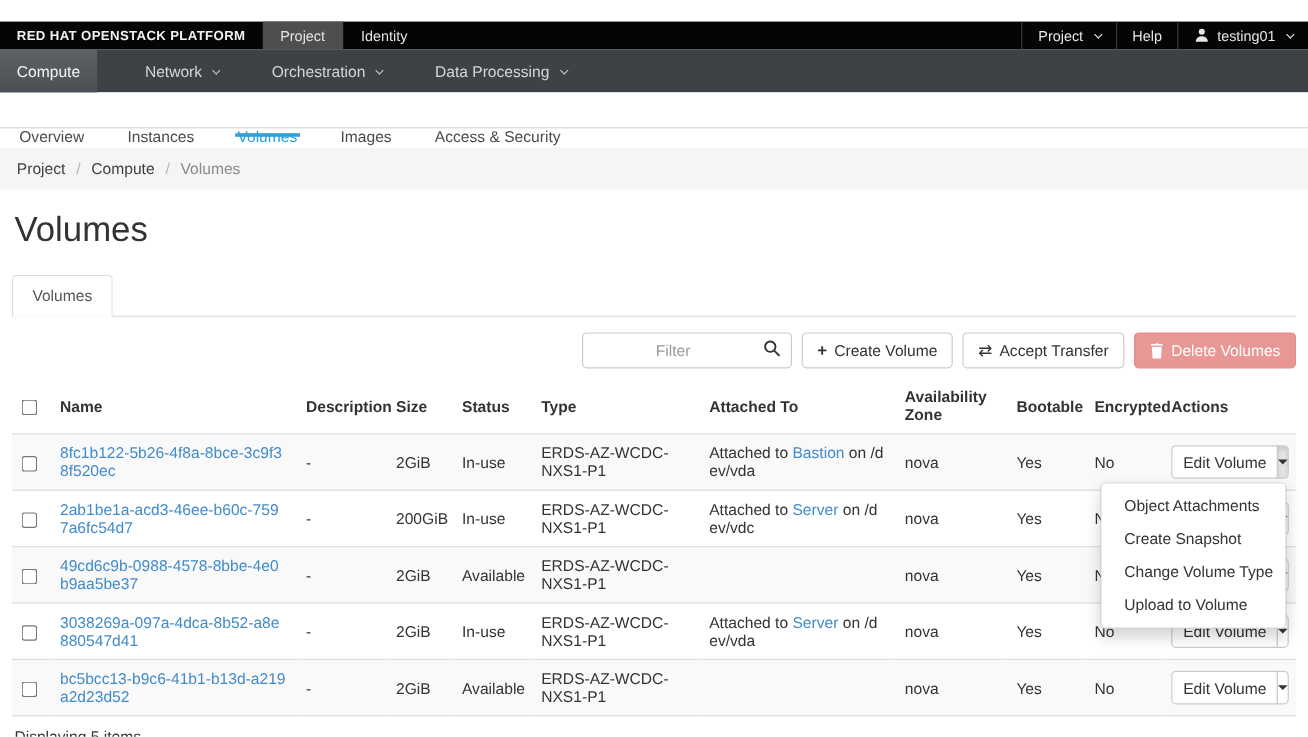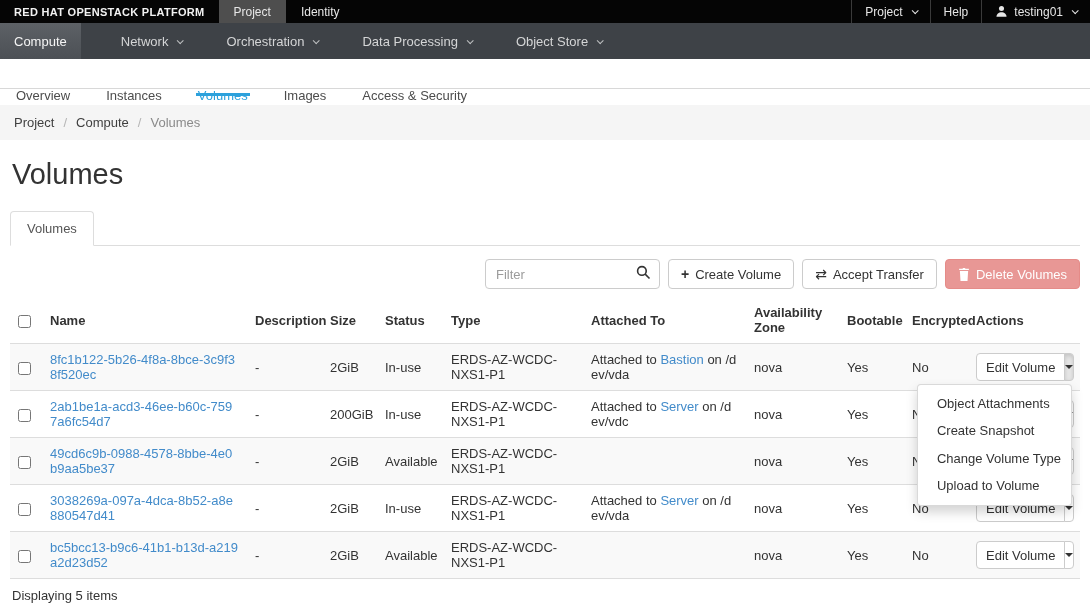--- a/index.html
+++ b/index.html
@@ -4,21 +4,21 @@
 <style>
   * { margin:0; padding:0; box-sizing:border-box; }
   html,body { width:1090px; }
   body {
     font-family:"Liberation Sans", sans-serif;
     font-size:13px; color:#333; background:#fff;
     height:614px; overflow:hidden; position:relative;
   }
 
   
-  .topbar { height:23px; background:#050505; display:flex; align-items:stretch; }
+  .topbar { height:23px; background:#050505; display:flex; align-items:stretch;margin-top:18px; }
   .brand { font-size:11px; font-weight:bold; letter-spacing:.3px; color:#f2f2f2;
            display:flex; align-items:center; padding:0 14px; white-space:nowrap; }
   .topbar-tab { padding:0 15px; display:flex; align-items:center; font-size:12px;
                 color:#e6e6e6; cursor:pointer; }
   .topbar-tab.active { background:#4e4e4e; }
   .topbar-right { margin-left:auto; display:flex; align-items:stretch; }
   .topbar-item { padding:0 13px; display:flex; align-items:center; gap:6px;
                  font-size:12px; color:#e6e6e6; border-left:1px solid #3a3a3a; cursor:pointer; }
   .chev { width:5px; height:5px; border-right:1px solid currentColor; border-bottom:1px solid currentColor;
           transform:rotate(45deg) translateY(-1px); display:inline-block; margin-left:3px; }
@@ -54,21 +54,21 @@
   .tab { padding:9px 16px; margin-bottom:-1px; cursor:pointer; font-size:13px; }
   .tab.active { background:#fff; border:1px solid #ddd; border-bottom-color:#fff;
                 border-radius:4px 4px 0 0; color:#555; }
   .tab.link { color:#428bca; border:1px solid transparent; }
 
   
   .toolbar { display:flex; justify-content:flex-end; gap:8px; margin:13px 0 6px; align-items:center; }
   .filter-box { display:flex; align-items:center; border:1px solid #ccc; border-radius:4px;
                 height:30px; width:175px; background:#fff; padding-right:8px; }
   .filter-box input { border:none; outline:none; flex:1; min-width:0; padding:0 10px;
-                      font-size:13px; color:#555; background:transparent; font-family:inherit; }
+                      font-size:13px; color:#555; background:transparent; font-family:inherit;text-align:center; }
   .filter-box input::placeholder { color:#9b9b9b; }
   .btn { height:30px; display:inline-flex; align-items:center; gap:6px; padding:0 12px;
          border:1px solid #ccc; border-radius:4px; background:#fff; font-size:13px;
          color:#333; cursor:pointer; font-family:inherit; white-space:nowrap; }
   .btn .plus { font-weight:bold; font-size:14px; }
   .btn .transfer { font-size:14px; line-height:1; }
   .btn-danger { background:#d9534f; border-color:#d43f3a; color:#fff; opacity:.6; }
   .btn-danger svg { display:block; }
 
   
@@ -135,24 +135,20 @@
   <div class="mainnav-item">
     <span>Network</span>
     <span class="chev"></span>
   </div>
   <div class="mainnav-item">
     <span>Orchestration</span>
     <span class="chev"></span>
   </div>
   <div class="mainnav-item">
     <span>Data Processing</span>
-    <span class="chev"></span>
-  </div>
-  <div class="mainnav-item">
-    <span>Object Store</span>
     <span class="chev"></span>
   </div>
 </div>
 
 <div class="subnav">
   <div class="subnav-item">Overview</div>
   <div class="subnav-item">Instances</div>
   <div class="subnav-item active">Volumes</div>
   <div class="subnav-item">Images</div>
   <div class="subnav-item">Access &amp; Security</div>

